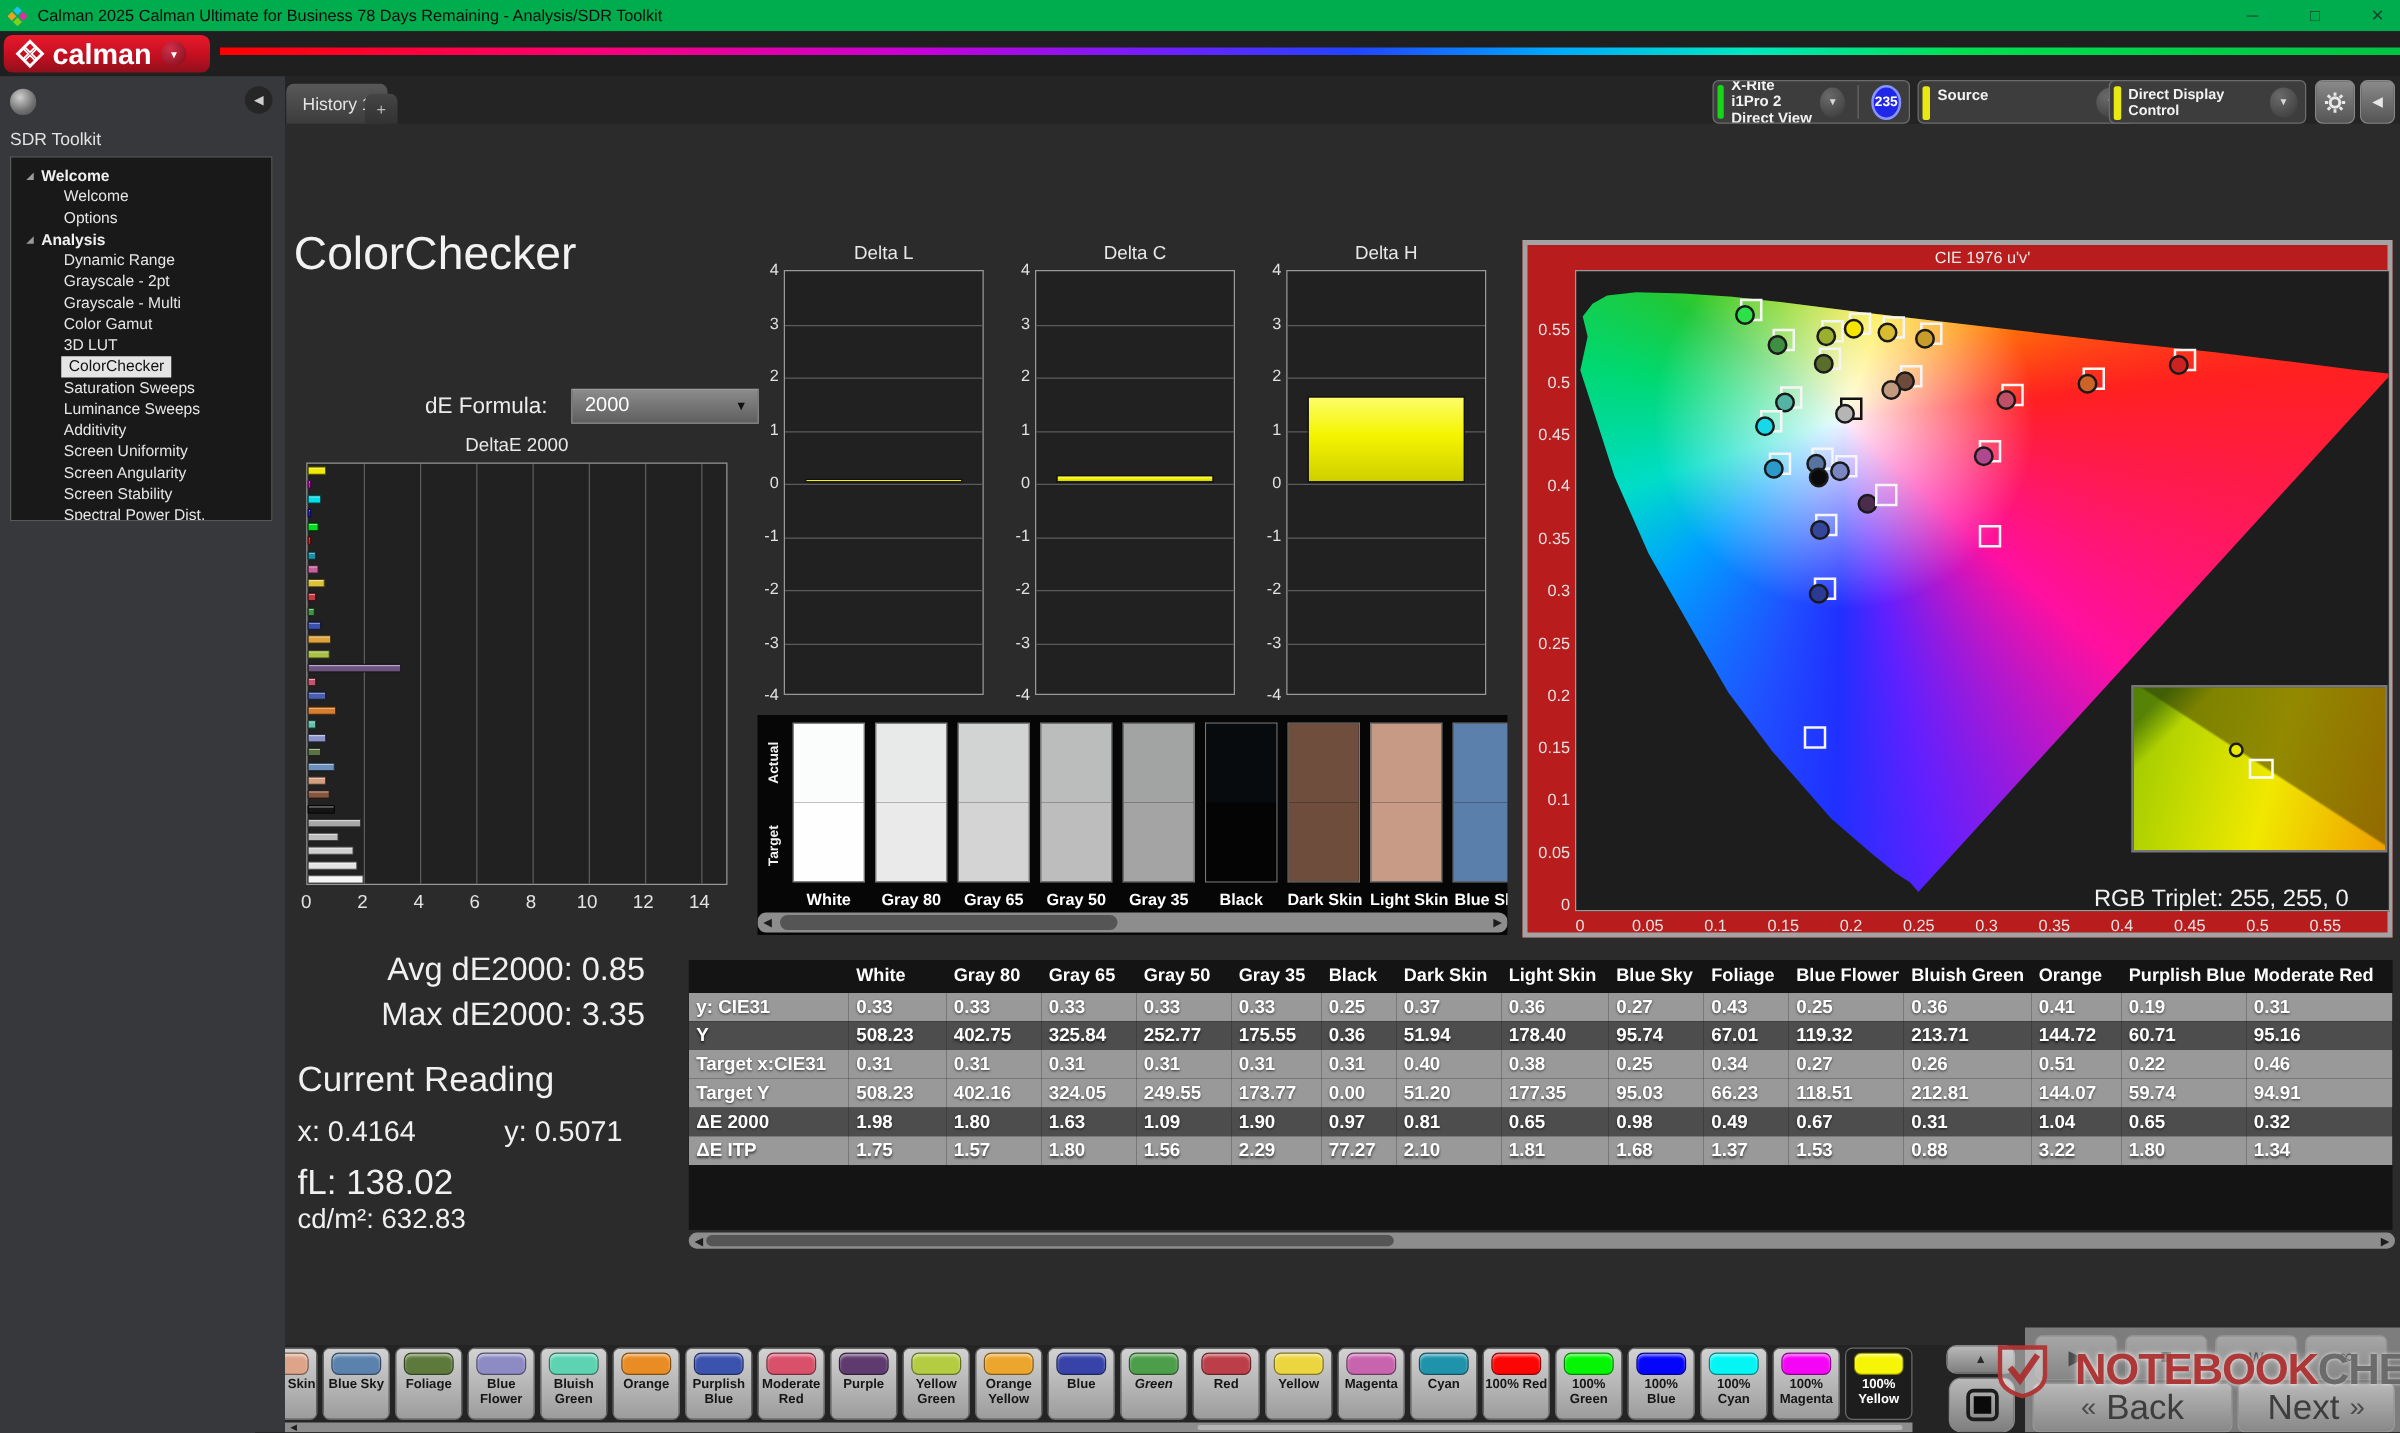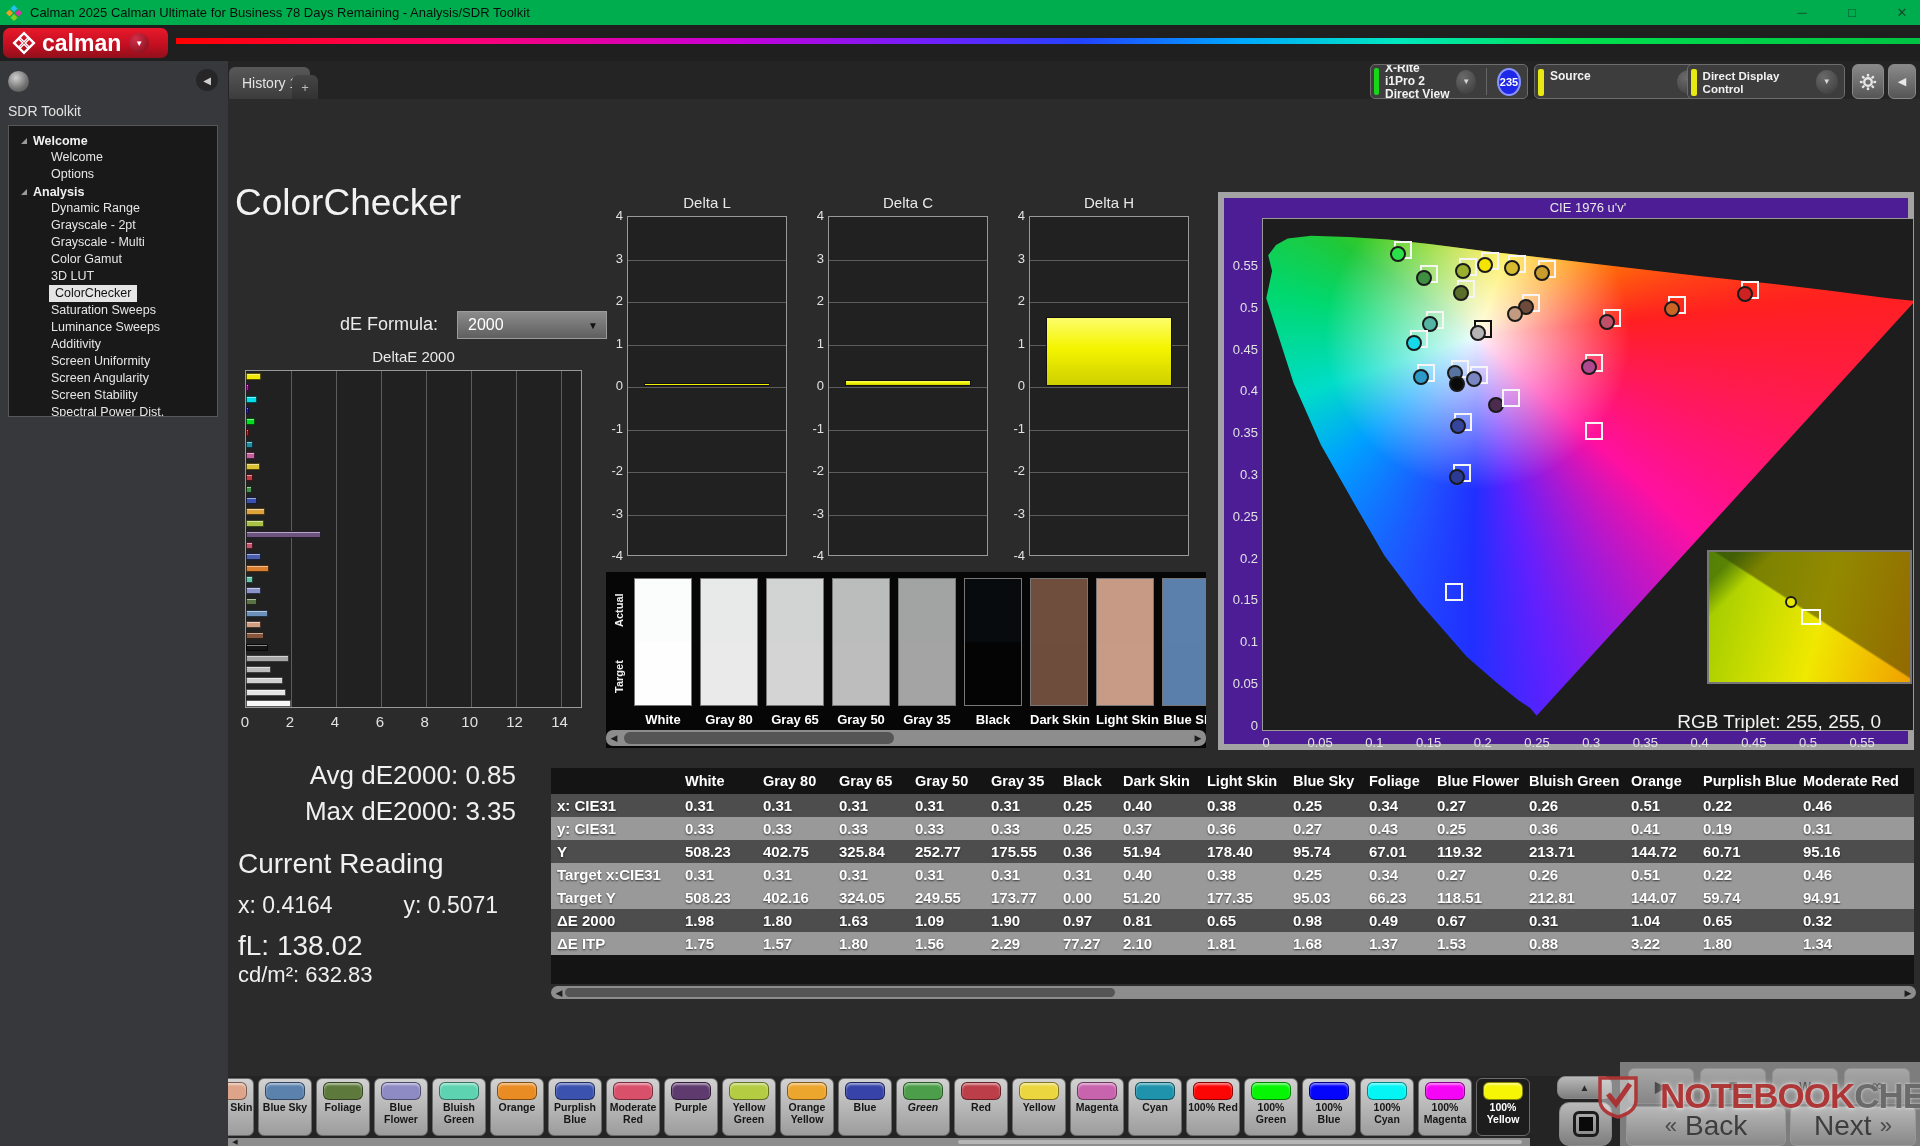--- a/index.html
+++ b/index.html
@@ -85,21 +85,21 @@
   .swatch{position:absolute;top:6px;width:58px;height:128px;border:1px solid #777;}
   .swatch .half{position:absolute;left:0;right:0;height:50%;}
   .sw-label{position:absolute;top:140px;width:58px;text-align:center;color:#fff;font-size:13px;font-weight:700;white-space:nowrap;}
 
   
   .sbar{position:absolute;background:#8d8d8d;border-radius:7px;overflow:hidden;}
   .sbar .arrow{position:absolute;top:0;bottom:0;width:16px;color:#1d1d1d;font-size:9px;display:flex;align-items:center;justify-content:center;}
   .sbar .thumb{position:absolute;top:2px;bottom:2px;background:#555;border-radius:6px;}
 
   
-  #cie{position:absolute;left:1218px;top:192px;width:696px;height:558px;border:6px solid #a3a3a3;background:#4c1d95;}
+  #cie{position:absolute;left:1218px;top:192px;width:696px;height:558px;border:4px solid #a3a3a3;background:#b91c1c;}
   #cie .plot{left:38px;top:20px;width:652px;height:513px;background:#1d1d1d;}
   #horseshoe{position:absolute;inset:0;
     background:
       radial-gradient(circle at 33% 23%, rgba(255,255,255,.95) 0%, rgba(255,255,255,0) 26%),
       conic-gradient(from 0deg at 33% 23%,
         #d8dc00 0deg,#ffe600 20deg,#ff9000 52deg,#ff2020 84deg,#ff10a0 132deg,#6020ff 168deg,
         #2030ff 181deg,#2050ff 196deg,#00a0ff 228deg,#00ddc8 252deg,#00d870 282deg,#20c838 304deg,
         #70d000 330deg,#d8dc00 360deg);}
   .cie-ylab{position:absolute;width:34px;text-align:right;color:#e2e2e2;font-size:13px;}
   .cie-xlab{position:absolute;width:40px;text-align:center;color:#e2e2e2;font-size:13px;}
@@ -592,38 +592,20 @@
             <th>Blue Sky</th>
             <th>Foliage</th>
             <th>Blue Flower</th>
             <th>Bluish Green</th>
             <th>Orange</th>
             <th>Purplish Blue</th>
             <th>Moderate Red</th>
           </tr>
         </thead>
         <tbody>
-          <tr class="odd">
-            <td class="rowlab">x: CIE31</td>
-            <td>0.31</td>
-            <td>0.31</td>
-            <td>0.31</td>
-            <td>0.31</td>
-            <td>0.31</td>
-            <td>0.25</td>
-            <td>0.40</td>
-            <td>0.38</td>
-            <td>0.25</td>
-            <td>0.34</td>
-            <td>0.27</td>
-            <td>0.26</td>
-            <td>0.51</td>
-            <td>0.22</td>
-            <td>0.46</td>
-          </tr>
           <tr class="even">
             <td class="rowlab">y: CIE31</td>
             <td>0.33</td>
             <td>0.33</td>
             <td>0.33</td>
             <td>0.33</td>
             <td>0.33</td>
             <td>0.25</td>
             <td>0.37</td>
             <td>0.36</td>

